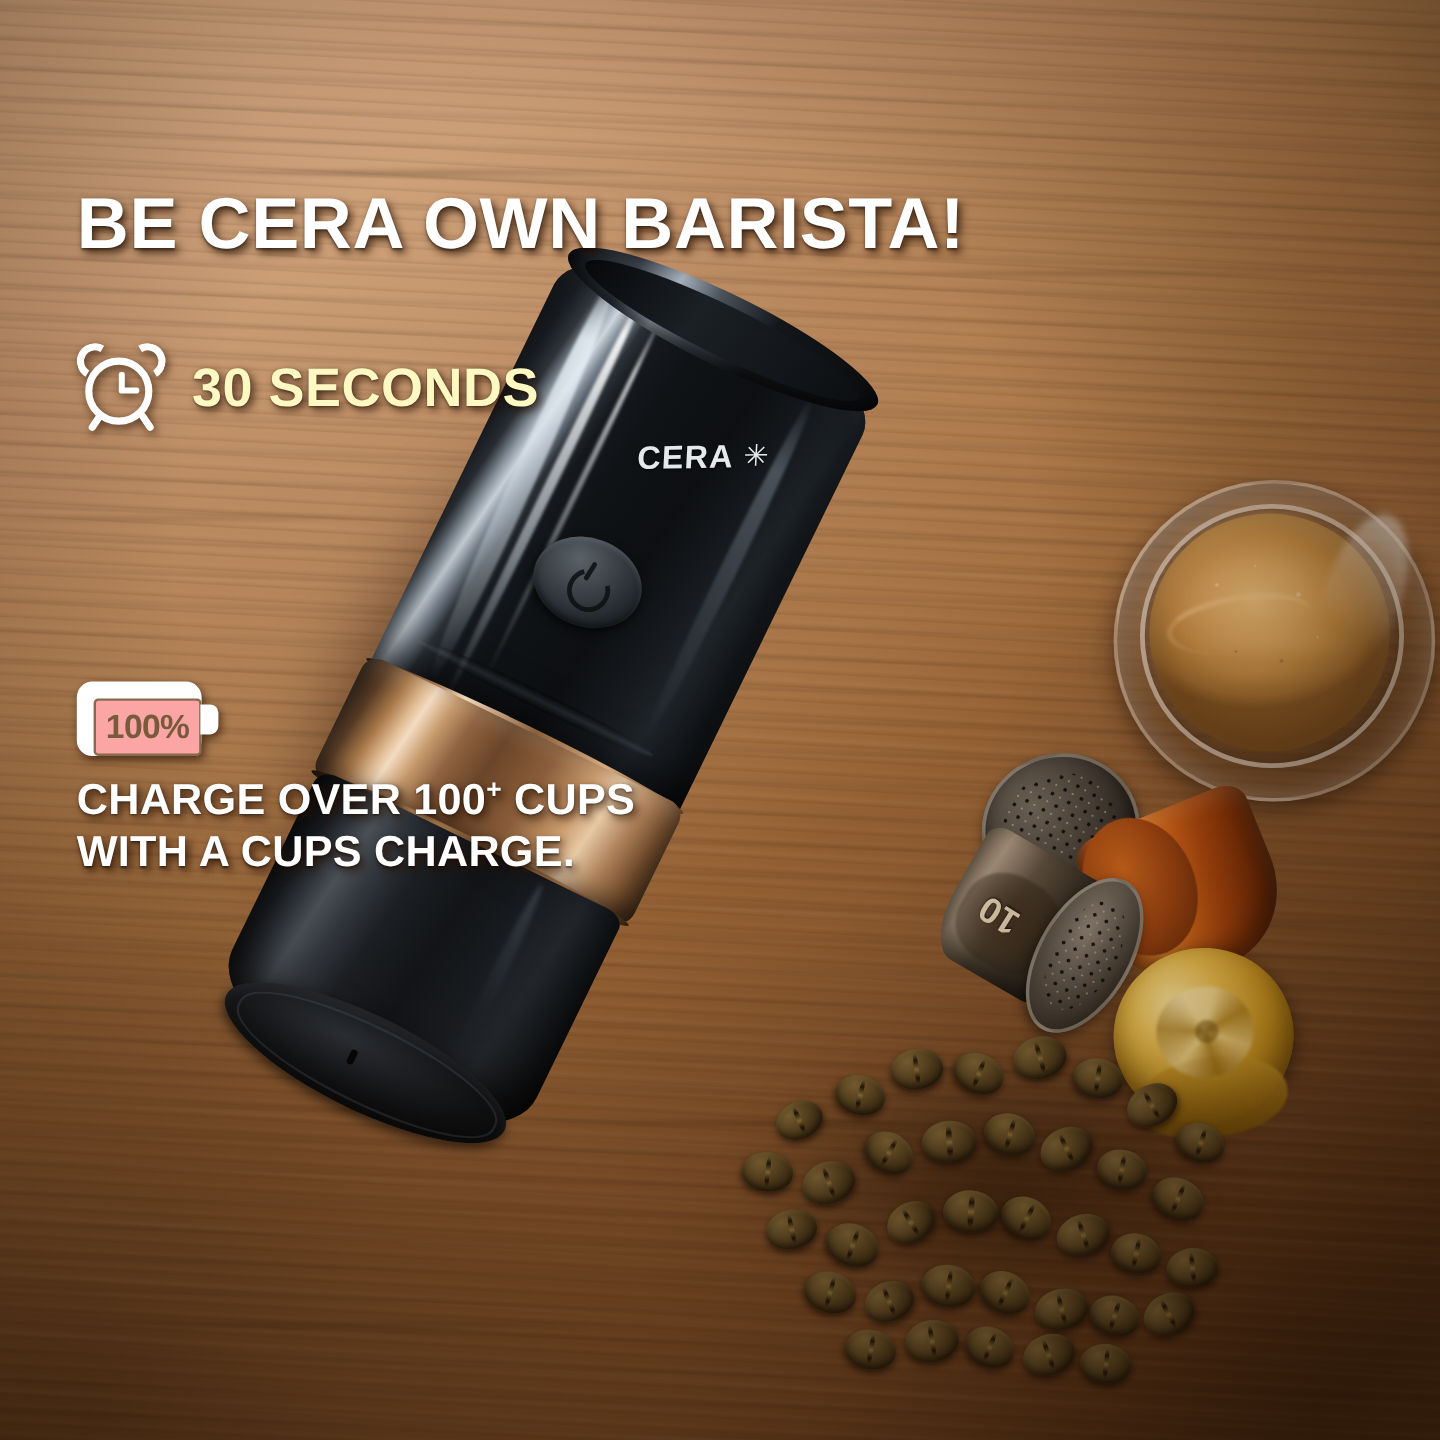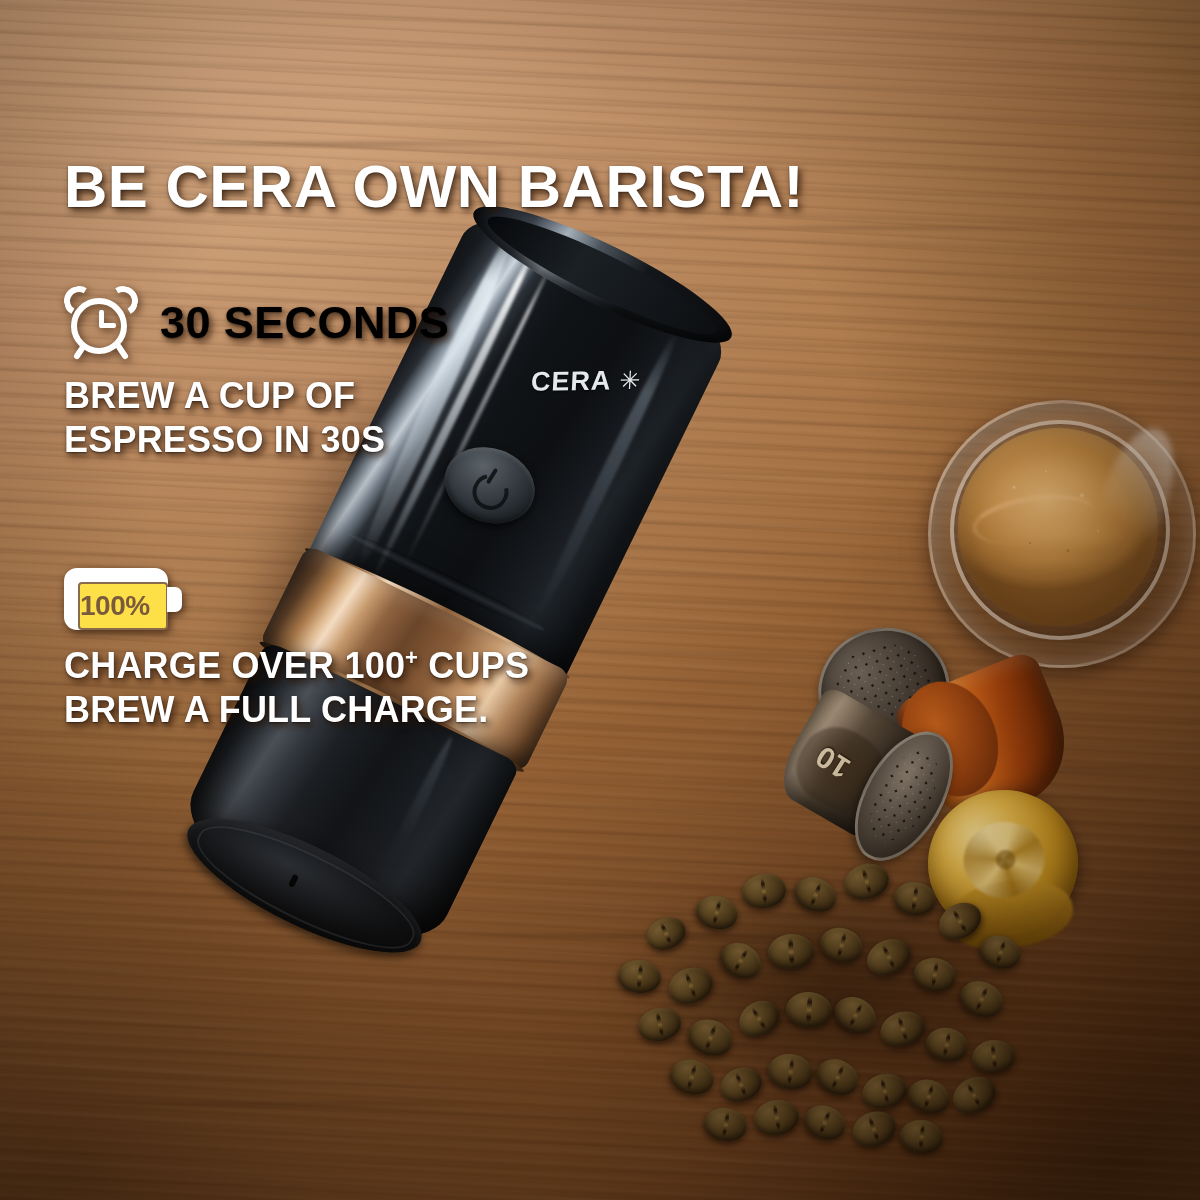--- a/index.html
+++ b/index.html
@@ -567,21 +567,21 @@
   }
 
   .feature { position: absolute; }
 
   .feat-row {
     display: flex;
     align-items: center;
     gap: 22px;
   }
   .feat-title {
-    color: #000000;
+    color: #fef9c3;
     font-size: 45px;
     font-weight: 700;
     letter-spacing: 0.4px;
     white-space: nowrap;
     text-shadow: 3px 4px 7px rgba(40,18,4,0.78), 0 1px 2px rgba(0,0,0,0.5);
     font-family: "Liberation Sans", sans-serif;
   }
   .feat-title sup {
     font-size: 27px;
     vertical-align: super;
@@ -659,25 +659,25 @@
     position: absolute; left: 0; top: 0;
     width: 104px; height: 62px;
     border: 7px solid #ffffff;
     border-radius: 13px;
     box-sizing: border-box;
     background: #ffffff;
   }
   .icon-battery .fill {
     position: absolute; left: 7px; top: 7px;
     width: 90px; height: 48px;
-    background: #fde047;
+    background: #fca5a5;
     border: 2px solid #8a6a4c;
     border-radius: 4px;
     box-sizing: border-box;
-    display: flex; align-items: center; justify-content: flex-start;
+    display: flex; align-items: center; justify-content: center;
   }
   .icon-battery .pct {
     color: #7a5a3d;
     font-size: 28px;
     font-weight: 700;
     letter-spacing: -0.5px;
     font-family: "Liberation Sans", sans-serif;
   }
   .icon-battery .nub {
     position: absolute; right: 0; top: 19px;
@@ -814,32 +814,30 @@
           <div class="bell bell-l"></div>
           <div class="bell bell-r"></div>
           <div class="face"></div>
           <div class="hand-v"></div>
           <div class="hand-h"></div>
           <div class="leg leg-l"></div>
           <div class="leg leg-r"></div>
         </div>
         <div class="feat-title">30 SECONDS</div>
       </div>
-      <div class="feat-desc">BREW A CUP OF
-ESPRESSO IN 30S</div>
     </div>
 
     <div class="feature" style="left:64px; top:568px;">
       <div class="feat-row">
         <div class="icon-battery">
           <div class="shell">
             <div class="fill">
               <span class="pct">100%</span>
             </div>
           </div>
           <div class="nub"></div>
         </div>
       </div>
-      <div class="feat-desc"><span>CHARGE OVER 100</span><sup>+</sup><span> CUPS</span><br><span>BREW A FULL CHARGE.</span></div>
+      <div class="feat-desc"><span>CHARGE OVER 100</span><sup>+</sup><span> CUPS</span><br><span>WITH A CUPS CHARGE.</span></div>
     </div>
 
   </div>
 </div>
 
 </body></html>

